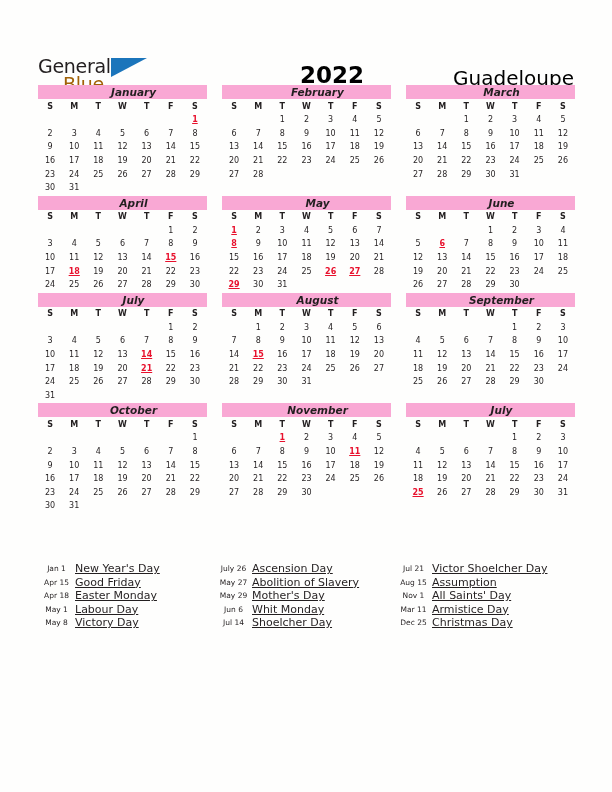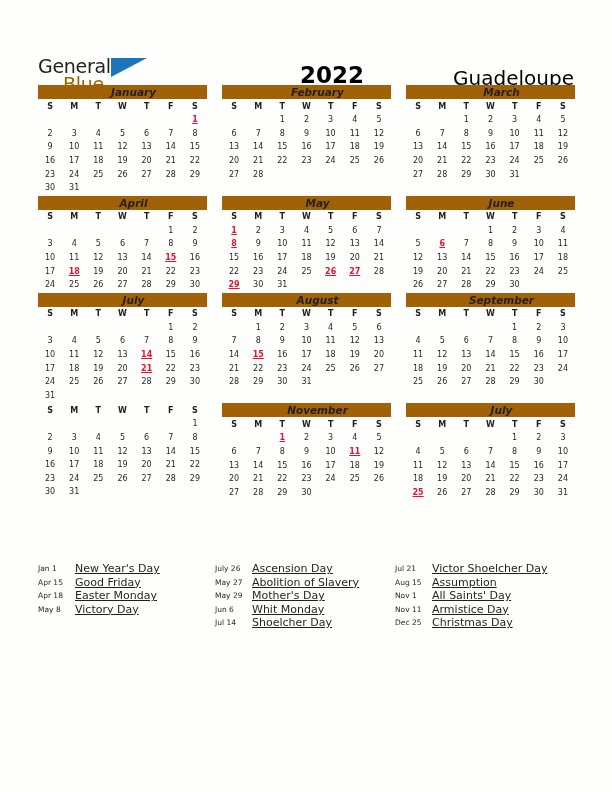--- a/index.html
+++ b/index.html
@@ -94,21 +94,21 @@
     display: grid;
     grid-template-columns: repeat(3, 169px);
     column-gap: 15px;
     row-gap: 0px;
   }
   .month {
     width: 169px;
     margin-bottom: 1px;
   }
   .month-name {
-    background: #a16207;
+    background: #f9a8d4;
     text-align: center;
     font-size: 10.5px;
     font-weight: bold;
     font-style: italic;
     color: #231f20;
     height: 14px;
     line-height: 14px;
     padding-left: 22px;
     box-sizing: border-box;
     font-family: "DejaVu Sans", sans-serif;
@@ -153,20 +153,21 @@
     display: grid;
     grid-template-columns: 177px 180px 183px;
   }
   .legend-col {
     display: block;
   }
   .legend-row {
     display: flex;
     height: 13.5px;
     align-items: center;
+    text-align: center;
   }
   .legend-date {
     width: 37px;
     flex: 0 0 37px;
     font-size: 7.5px;
     color: #231f20;
     font-family: "DejaVu Sans", sans-serif;
   }
   .legend-name {
     font-size: 11px;
@@ -770,20 +771,21 @@
               <td>27</td>
               <td>28</td>
               <td>29</td>
               <td>30</td>
               <td class="empty">&nbsp;</td>
             </tr>
           </tbody>
         </table>
       </div>
       <div class="month">
+        <div class="month-name">October</div>
         <table class="cal">
           <thead>
             <tr>
               <th>S</th>
               <th>M</th>
               <th>T</th>
               <th>W</th>
               <th>T</th>
               <th>F</th>
               <th>S</th>
@@ -983,20 +985,24 @@
         </div>
         <div class="legend-row">
           <span class="legend-date">Apr 15</span>
           <span class="legend-name">Good Friday</span>
         </div>
         <div class="legend-row">
           <span class="legend-date">Apr 18</span>
           <span class="legend-name">Easter Monday</span>
         </div>
         <div class="legend-row">
+          <span class="legend-date">May 1</span>
+          <span class="legend-name">Labour Day</span>
+        </div>
+        <div class="legend-row">
           <span class="legend-date">May 8</span>
           <span class="legend-name">Victory Day</span>
         </div>
       </div>
       <div class="legend-col">
         <div class="legend-row">
           <span class="legend-date">July 26</span>
           <span class="legend-name">Ascension Day</span>
         </div>
         <div class="legend-row">
@@ -1023,21 +1029,21 @@
         </div>
         <div class="legend-row">
           <span class="legend-date">Aug 15</span>
           <span class="legend-name">Assumption</span>
         </div>
         <div class="legend-row">
           <span class="legend-date">Nov 1</span>
           <span class="legend-name">All Saints' Day</span>
         </div>
         <div class="legend-row">
-          <span class="legend-date">Nov 11</span>
+          <span class="legend-date">Mar 11</span>
           <span class="legend-name">Armistice Day</span>
         </div>
         <div class="legend-row">
           <span class="legend-date">Dec 25</span>
           <span class="legend-name">Christmas Day</span>
         </div>
       </div>
     </div>
 
 </div>

